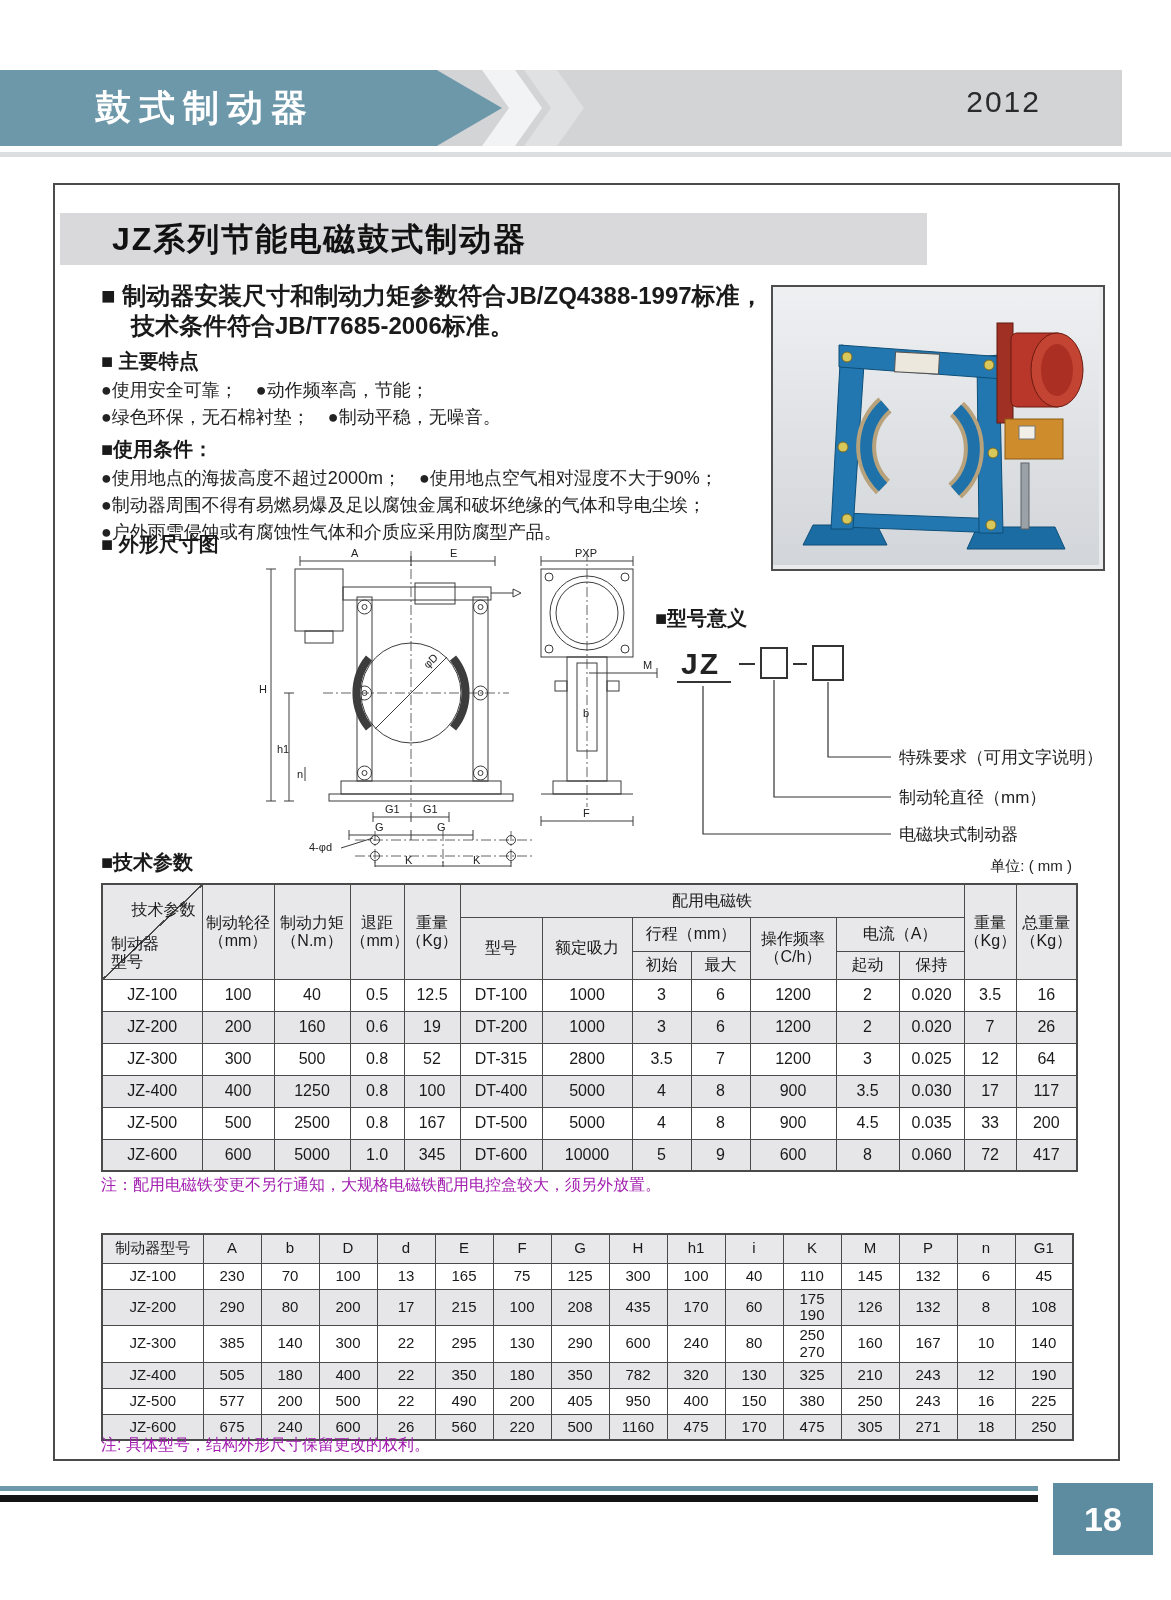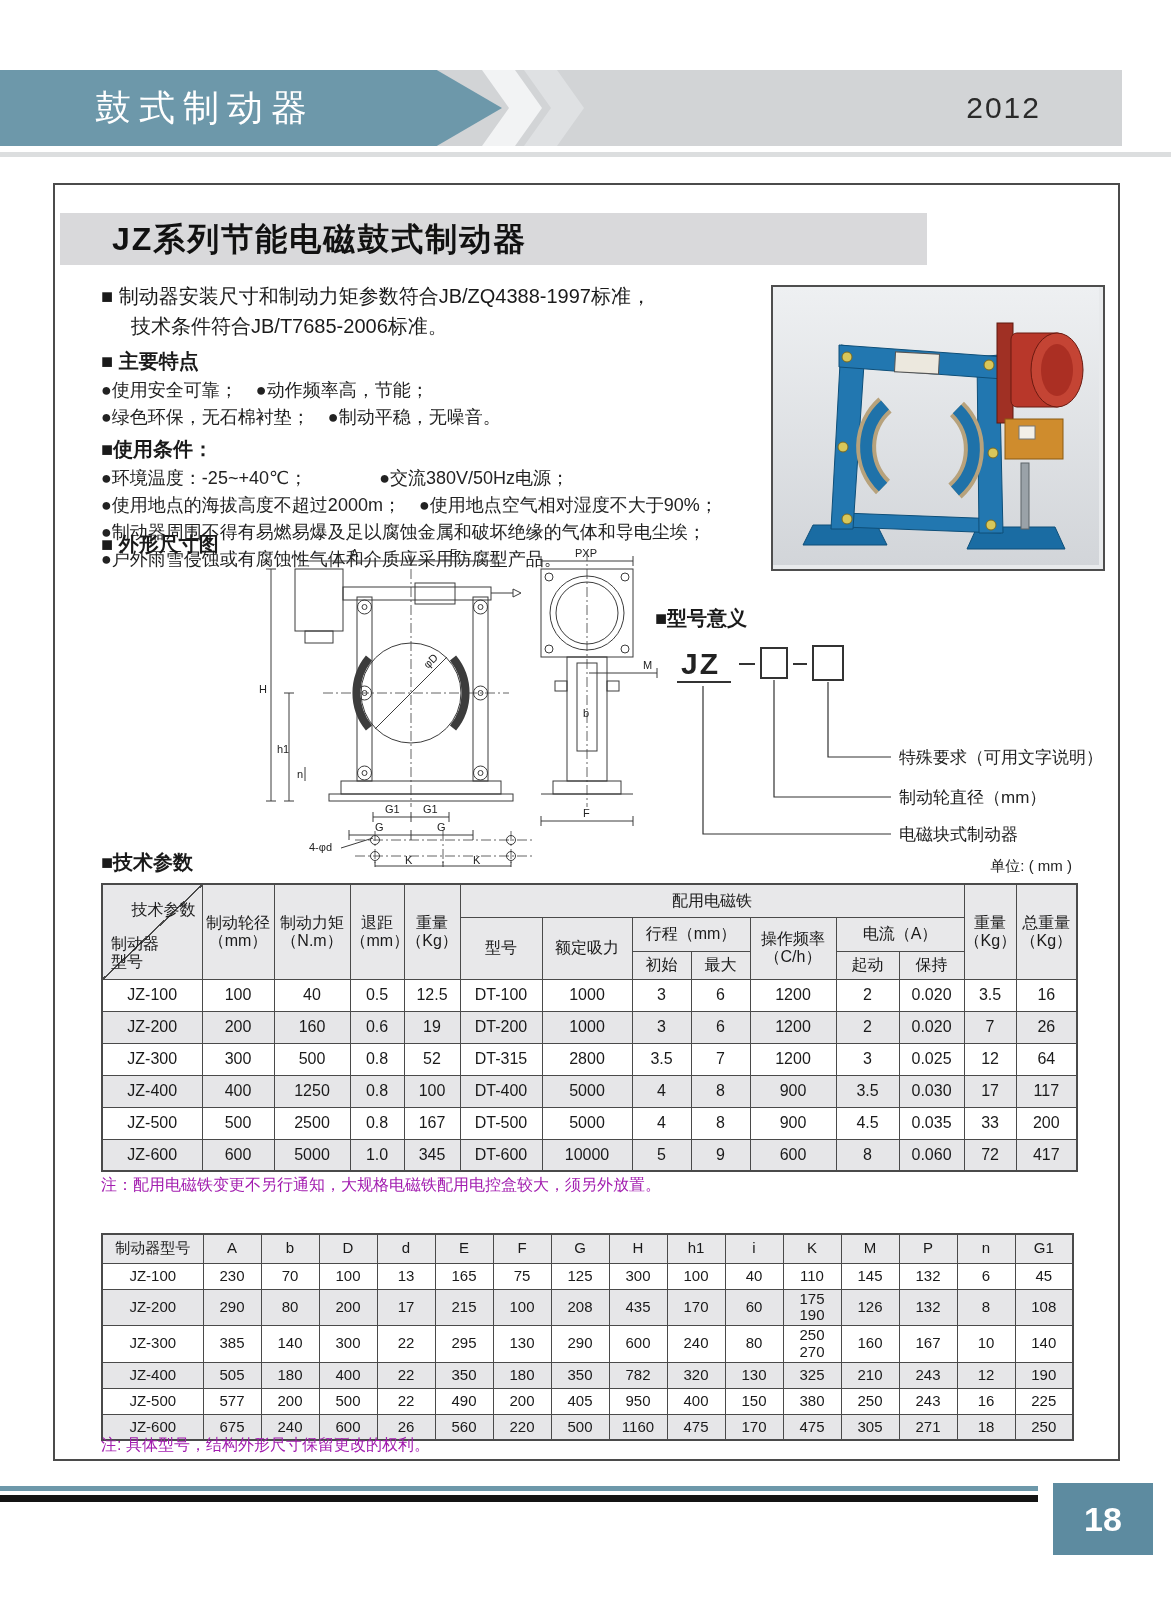--- a/index.html
+++ b/index.html
@@ -9,44 +9,44 @@
     overflow:hidden;
   }
   
   .band-gray{position:absolute;left:428px;top:70px;width:694px;height:76px;background:#d2d4d6;}
   .band-teal{
     position:absolute;left:0;top:70px;width:502px;height:76px;background:#6d98aa;
     clip-path:polygon(0 0,87% 0,100% 50%,87% 100%,0 100%);
   }
   .band-title{
     position:absolute;left:95px;top:70px;height:96px;line-height:76px;
-    color:#ffffff;font-size:36px;font-weight:normal;letter-spacing:8px;
+    color:#ffffff;font-size:36px;font-weight:bold;letter-spacing:8px;
   }
   .chev{position:absolute;top:70px;width:60px;height:76px;
     clip-path:polygon(0 0,55% 0,100% 50%,55% 100%,0 100%,45% 50%);}
   .chev1{left:482px;background:#f2f3f4;}
   .chev2{left:524px;background:#dfe1e3;}
   .band-year{
-    position:absolute;right:130px;top:70px;height:76px;line-height:76px;
+    position:absolute;right:130px;top:64px;height:76px;line-height:76px;
     font-size:30px;color:#2a2a2a;letter-spacing:2px;
   }
   .band-underline{position:absolute;left:0;top:152px;width:1171px;height:5px;background:#dcdedf;}
 
   
   .content-box{
     position:absolute;left:53px;top:183px;width:1063px;height:1274px;
     border:2px solid #4b4b4b;background:#ffffff;
   }
   .title-band{
     position:absolute;left:5px;top:28px;width:867px;height:52px;background:#d9d9db;
   }
   .title-band .t{margin-left:52px;line-height:52px;font-size:32px;font-weight:bold;letter-spacing:2px;color:#111;}
 
   .features{position:absolute;left:46px;top:96px;width:680px;}
-  .features .std{font-size:20px;font-weight:normal;line-height:30px;}
+  .features .std{font-size:24px;font-weight:bold;line-height:30px;}
   .features .std2{padding-left:30px;}
   .features .sec{font-size:20px;font-weight:bold;line-height:27px;margin-top:7px;}
   .features .li{font-size:18px;line-height:23px;margin-top:4px;color:#222;}
 
   
   .photo-box{
     position:absolute;left:716px;top:100px;width:330px;height:282px;
     border:2px solid #4e4e4e;background:#e8eaec;
   }
 
@@ -120,21 +120,20 @@
     <div class="t">JZ系列节能电磁鼓式制动器</div>
   </div>
 
   <div class="features">
     <div class="std">■ 制动器安装尺寸和制动力矩参数符合JB/ZQ4388-1997标准，</div>
     <div class="std std2">技术条件符合JB/T7685-2006标准。</div>
     <div class="sec">■ 主要特点</div>
     <div class="li">●使用安全可靠；　●动作频率高，节能；</div>
     <div class="li">●绿色环保，无石棉衬垫；　●制动平稳，无噪音。</div>
     <div class="sec">■使用条件：</div>
-    <div class="li">●环境温度：-25~+40℃；　　　　●交流380V/50Hz电源；</div>
     <div class="li">●使用地点的海拔高度不超过2000m；　●使用地点空气相对湿度不大于90%；</div>
     <div class="li">●制动器周围不得有易燃易爆及足以腐蚀金属和破坏绝缘的气体和导电尘埃；</div>
     <div class="li">●户外雨雪侵蚀或有腐蚀性气体和介质应采用防腐型产品。</div>
   </div>
 
   <div class="photo-box">
     <svg viewBox="0 0 326 278" width="326" height="278">
       <defs>
         <linearGradient id="pg" x1="0" y1="0" x2="0" y2="1">
           <stop offset="0" stop-color="#eef0f2"></stop>

